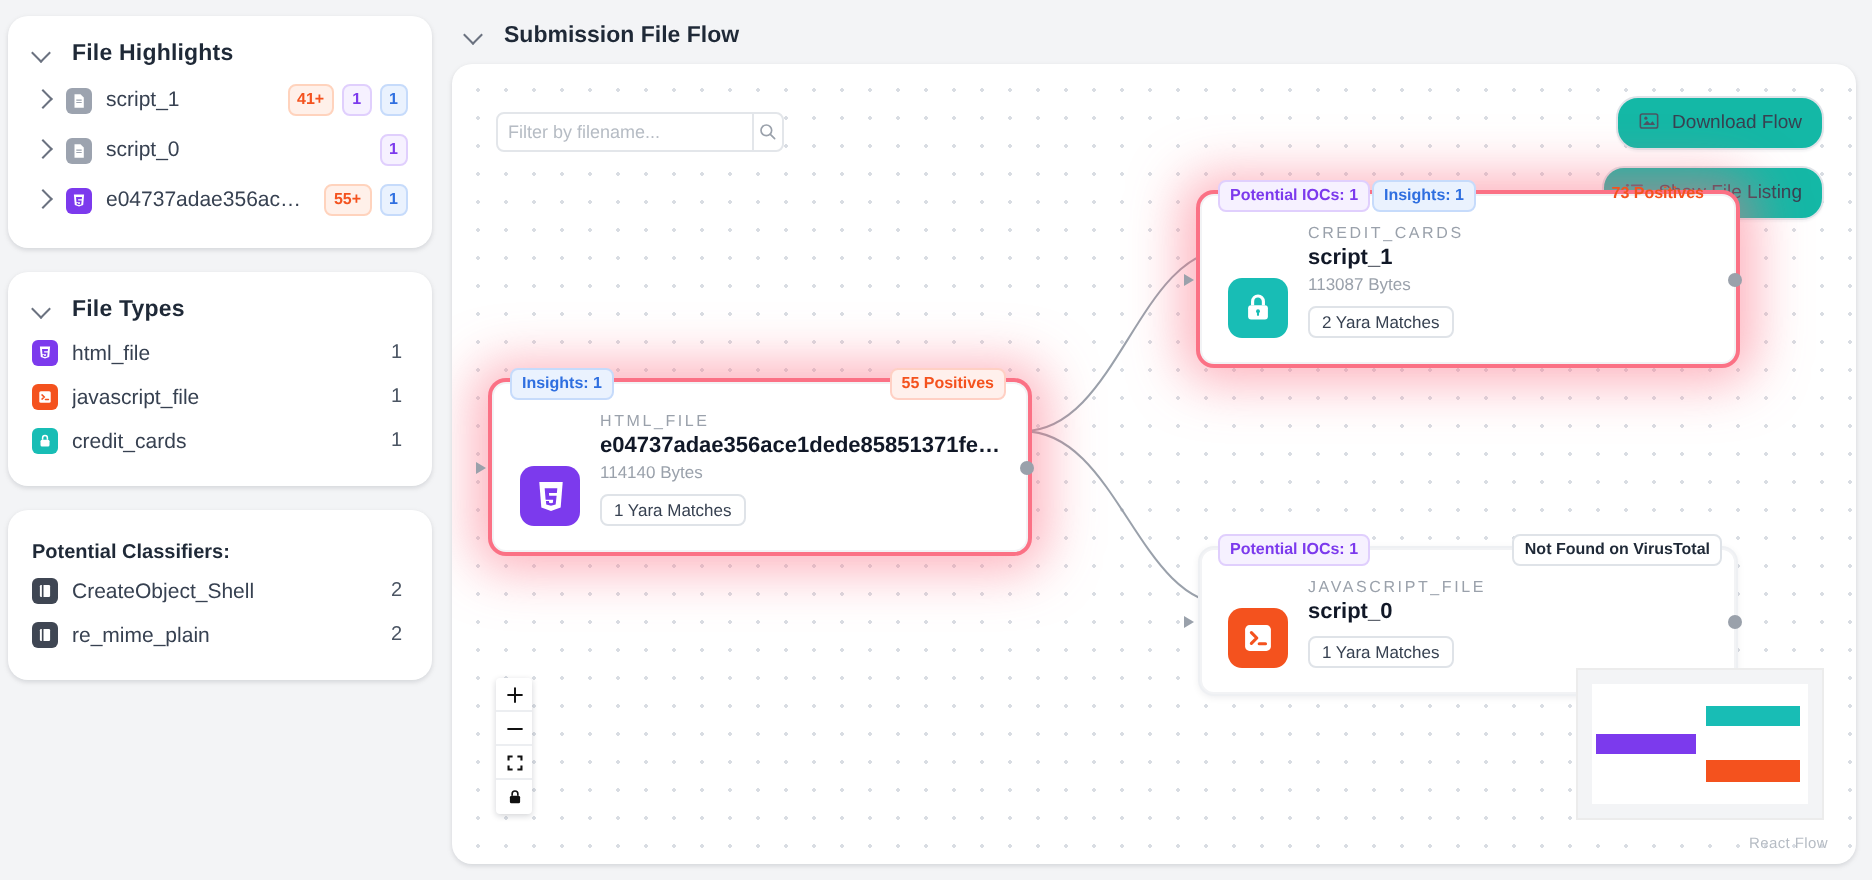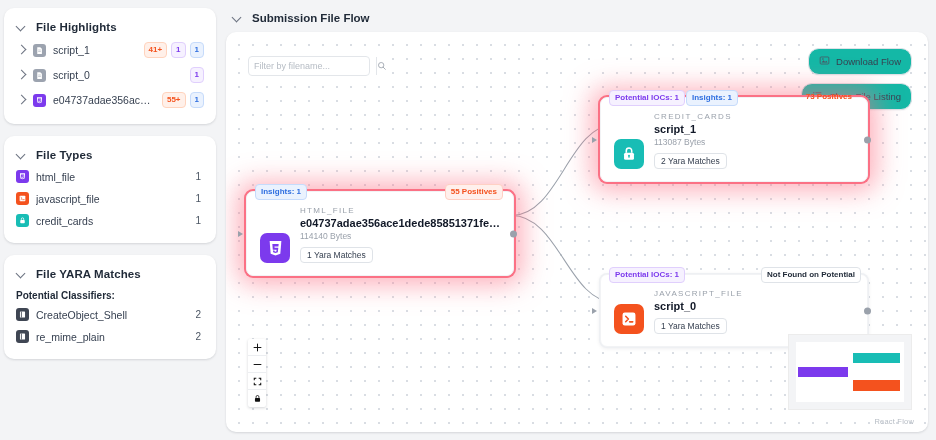--- a/index.html
+++ b/index.html
@@ -70,21 +70,21 @@
   }
   .dots {
     position: absolute; inset: 0;
     background-image: radial-gradient(#d9dde3 0.9px, transparent 0.9px);
     background-size: 14px 14px; background-position: 6px 6px;
   }
 
   .filter-box {
     position: absolute; left: 22px; top: 24px;
     display: flex; align-items: center;
-    width: 122px; height: 20px;
+    width: 144px; height: 20px;
     background: #fff; border: 1px solid #e3e6ea; border-radius: 4px;
   }
   .filter-box input {
     flex: 1 1 auto; border: 0; outline: none; background: transparent;
     font-family: "Liberation Sans", sans-serif; font-size: 9px; color: #6b7280;
     padding: 0 5px; height: 100%;
   }
   .filter-box input::placeholder { color: #b6bcc4; }
   .filter-btn {
     width: 22px; height: 100%; border-left: 1px solid #e3e6ea;
@@ -267,24 +267,20 @@
               <rect x="3" y="5.2" width="6" height="4.4" rx="1" fill="#fff"></rect>
               <path d="M4.4 5.2V4a1.6 1.6 0 013.2 0v1.2" stroke="#fff" stroke-width="1" fill="none"></path>
             </svg>
         </span>
         <span class="grow">credit_cards</span>
         <span class="count">1</span>
       </div>
     </section>
 
     <section class="card">
-      <div class="card-head">
-        <span class="chev"></span>
-        <span class="card-title">File YARA Matches</span>
-      </div>
       <div class="sub-label">Potential Classifiers:</div>
 
       <div class="row">
         <span class="ficon dark">
           <svg width="9" height="9" viewBox="0 0 12 12">
               <rect x="2.6" y="2" width="6.8" height="8" rx=".8" fill="#fff"></rect>
               <rect x="3.9" y="2" width="1.1" height="8" fill="#3f4653"></rect>
             </svg>
         </span>
         <span class="grow">CreateObject_Shell</span>
@@ -404,21 +400,21 @@
             <span class="yara-pill">2 Yara Matches</span>
           </span>
         </div>
       </div>
 
       <div class="node glow-soft" style="left:374px; top:242px; width:268px;">
         <div class="node-card">
           <span class="arrow-in"></span>
           <span class="handle right"></span>
           <span class="tag iocs">Potential IOCs: 1</span>
-          <span class="tag notfound" style="right:6px;">Not Found on Potential</span>
+          <span class="tag notfound" style="right:6px;">Not Found on VirusTotal</span>
           <span class="node-icon orange">
             <svg width="18" height="18" viewBox="0 0 24 24">
                 <rect x="3.4" y="3.4" width="17.2" height="17.2" rx="3" fill="#fff"></rect>
                 <path d="M7.6 8.4l3.6 3.6-3.6 3.6M12.8 15.8h4.2" stroke="#f4521e" stroke-width="2.1" fill="none" stroke-linecap="round" stroke-linejoin="round"></path>
               </svg>
           </span>
           <span style="flex:1 1 auto; min-width:0;">
             <span class="node-kind" style="display:block;">JAVASCRIPT_FILE</span>
             <span class="node-name" style="display:block;">script_0</span>
             <span class="yara-pill">1 Yara Matches</span>

